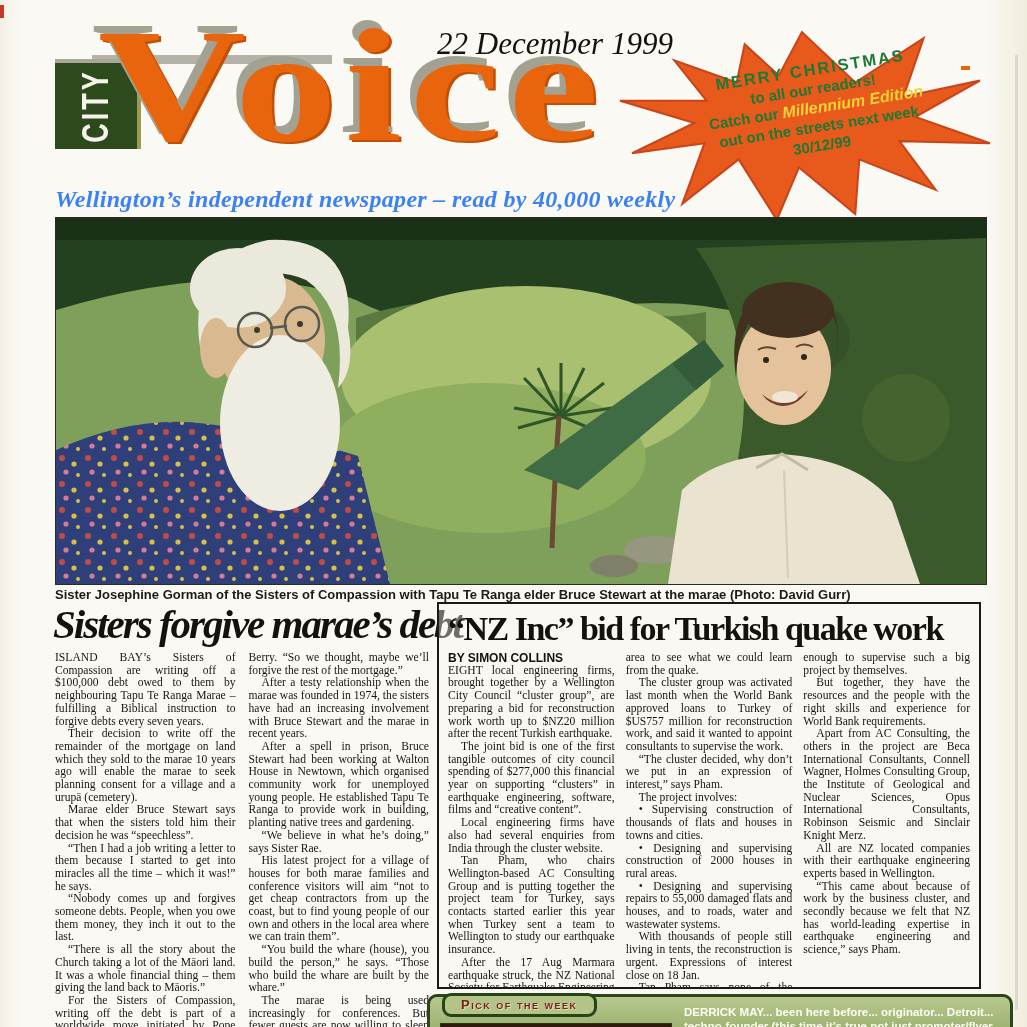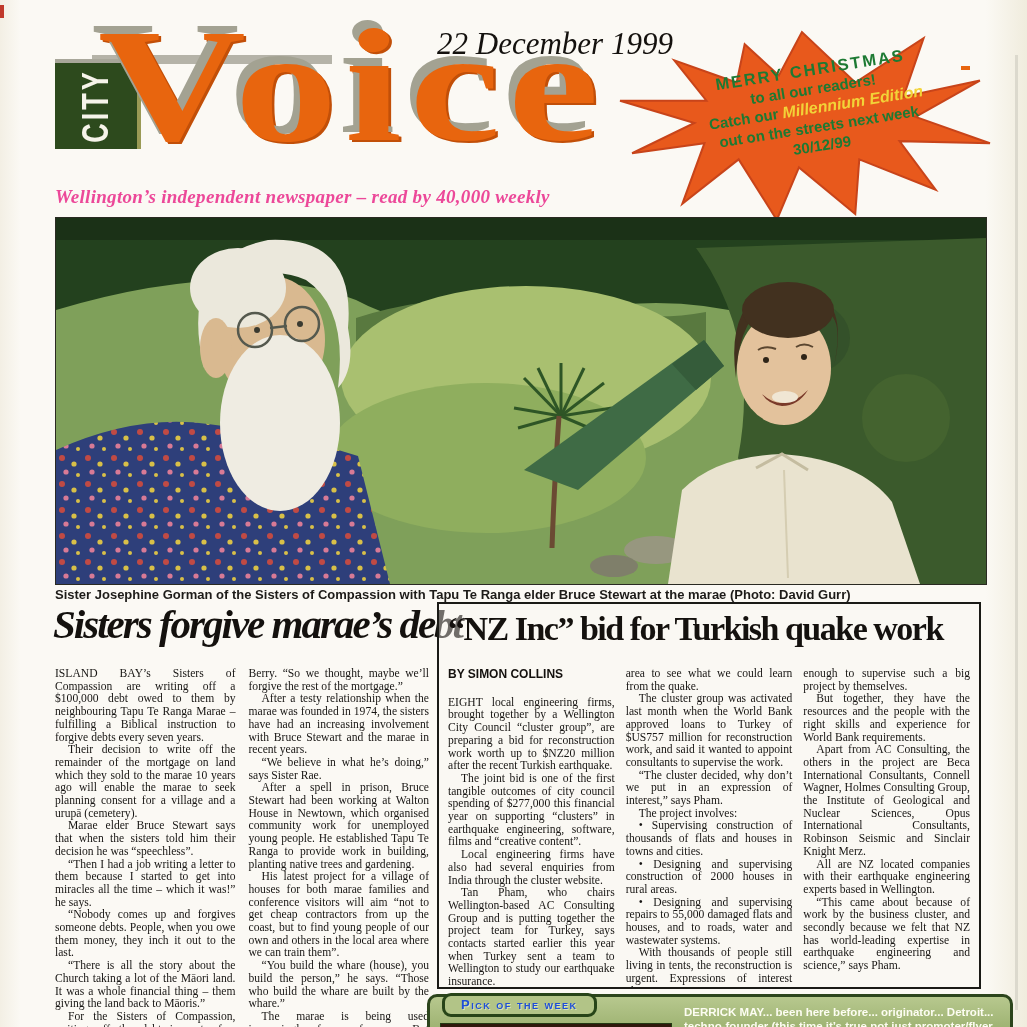--- a/index.html
+++ b/index.html
@@ -15,59 +15,59 @@
   .city-box{left:55px;top:63px;width:82px;height:86px;background:#2d4a1d;
     border-right:4px solid #9a9a55;box-shadow:0 -4px 0 #a8a79a;}
   .city-box span{position:absolute;left:50%;top:50%;
     transform:translate(-50%,-50%) rotate(-90deg) scale(1,1.4);
     font-family:"Liberation Sans","DejaVu Sans",sans-serif;font-weight:bold;
     font-size:27px;letter-spacing:3px;color:#f6f4ea;}
   .voice-shadow-bar{left:92px;top:55px;width:240px;height:9px;background:#a8a79a;opacity:.85;}
   .voice{left:98px;top:6px;font-weight:bold;font-size:160px;line-height:1;
     color:#e8650e;transform:scaleX(1.28);transform-origin:left top;
     text-shadow:-5px -8px 0 #a3a292,2px 2px 0 #c24f08;letter-spacing:6px;}
-  .tagline{left:55px;top:186px;font-weight:bold;font-style:italic;font-size:19px;
-    letter-spacing:.3px;color:#ec4899;}
+  .tagline{left:55px;top:186px;font-weight:bold;font-style:italic;font-size:24px;
+    letter-spacing:.3px;color:#3b82f6;}
   
   .starburst{left:616px;top:30px;width:382px;height:192px;}
   .star-text{left:648px;top:60px;width:336px;transform:rotate(-9deg);
     text-align:center;font-family:"Liberation Sans","DejaVu Sans",sans-serif;
     font-weight:bold;color:#1d7a33;line-height:19px;font-size:15px;}
   .star-text .l1{font-size:16.5px;letter-spacing:2px;}
   .star-text .hl{font-style:italic;color:#f2d338;font-size:16px;}
   .mark{position:absolute;}
   
   .photo{left:55px;top:217px;width:930px;height:366px;border:1px solid #2a2a22;}
   .caption{left:55px;top:587px;width:930px;
     font-family:"Liberation Sans","DejaVu Sans",sans-serif;font-weight:bold;
     font-size:13px;color:#1d1b18;}
   
   .headline-left{left:53px;top:600px;width:382px;font-style:italic;font-weight:bold;
     font-size:41px;letter-spacing:-2px;white-space:nowrap;color:#14110e;}
   .left-cols{left:55px;top:652px;width:374px;height:375px;overflow:hidden;
     display:flex;gap:13px;}
   .colp{width:181px;font-size:11.6px;line-height:12.7px;text-align:justify;}
   .colp p{margin:0;text-indent:13px;}
-  .colp p:first-child{text-indent:0;margin-top:16px;}
+  .colp p:first-child{text-indent:0;}
   .quake-box{left:437px;top:602px;width:544px;height:387px;border:2px solid #1a1a16;
     box-sizing:border-box;background:rgba(250,248,243,.4);padding:4px 9px;overflow:hidden;}
   .headline-right{font-weight:bold;font-size:34px;letter-spacing:-1.5px;
     white-space:nowrap;color:#14110e;margin:2px 0 4px 0;}
   .byline{font-family:"Liberation Sans","DejaVu Sans",sans-serif;font-weight:bold;
     font-size:12px;margin:0 0 4px 0;color:#14110e;}
   .quake-cols{display:flex;gap:11px;}
   .quake-cols .colp{width:169px;}
   
   .pick-panel{left:427px;top:994px;width:586px;height:40px;
     background:linear-gradient(#b7c88e,#9cb170);border:3px solid #2c451c;
     border-radius:10px 10px 0 0;box-sizing:border-box;}
   .pick-tab{position:absolute;left:12px;top:-4px;padding:1px 16px 2px 16px;
     background:#b2c487;border:3px solid #274418;border-radius:9px;
     font-family:"Liberation Sans","DejaVu Sans",sans-serif;font-weight:bold;
-    font-size:13px;letter-spacing:1.5px;color:#1d4ed8;font-variant:small-caps;
+    font-size:13px;letter-spacing:1.5px;color:#7f1d1d;font-variant:small-caps;
     text-shadow:1px 1px 0 #d7e2b8;}
   .pick-photo{position:absolute;left:10px;top:26px;width:230px;height:40px;
     background:radial-gradient(circle at 65% 60%,#c8702a 0 12%,#5628115 30%,#3a1d10 70%);
     background-color:#30180c;border:1px solid #223a12;}
   .pick-teaser{position:absolute;left:254px;top:8px;width:322px;
     font-family:"Liberation Sans","DejaVu Sans",sans-serif;font-weight:bold;
     font-size:11.5px;line-height:14px;color:#fdfdf2;}
   .scan-line{left:1015px;top:55px;width:3px;height:955px;background:#c9c6bb;opacity:.55;}
 </style>
 </head>
@@ -176,22 +176,22 @@
       <p>Their decision to write off the remainder of the mortgage on land which they sold to the marae 10 years ago will enable the marae to seek planning consent for a village and a urupā (cemetery).</p>
       <p>Marae elder Bruce Stewart says that when the sisters told him their decision he was “speechless”.</p>
       <p>“Then I had a job writing a letter to them because I started to get into miracles all the time – which it was!” he says.</p>
       <p>“Nobody comes up and forgives someone debts. People, when you owe them money, they inch it out to the last.</p>
       <p>“There is all the story about the Church taking a lot of the Māori land. It was a whole financial thing – them giving the land back to Māoris.”</p>
       <p>For the Sisters of Compassion, writing off the debt is part of a worldwide move initiated by Pope John-Paul II to make the year 2000 a “jubilee year” in which rich people and countries write off debts owed to them by the poor.</p>
     </div>
   <div class="colp">
       <p>Berry. “So we thought, maybe we’ll forgive the rest of the mortgage.”</p>
       <p>After a testy relationship when the marae was founded in 1974, the sisters have had an increasing involvement with Bruce Stewart and the marae in recent years.</p>
+      <p>After a spell in prison, Bruce Stewart had been working at Walton House in Newtown, which organised community work for unemployed young people. He established Tapu Te Ranga to provide work in building, planting native trees and gardening.</p>
       <p>“We believe in what he’s doing,” says Sister Rae.</p>
-      <p>After a spell in prison, Bruce Stewart had been working at Walton House in Newtown, which organised community work for unemployed young people. He established Tapu Te Ranga to provide work in building, planting native trees and gardening.</p>
       <p>His latest project for a village of houses for both marae families and conference visitors will aim “not to get cheap contractors from up the coast, but to find young people of our own and others in the local area where we can train them”.</p>
       <p>“You build the whare (house), you build the person,” he says. “Those who build the whare are built by the whare.”</p>
       <p>The marae is being used increasingly for conferences. But fewer guests are now willing to sleep in traditional style on the floor.</p>
     </div>
 </div>
 
 <div class="abs quake-box">
   <div class="headline-right">“NZ Inc” bid for Turkish quake work</div>
   <div class="quake-cols">
     <div class="colp">

